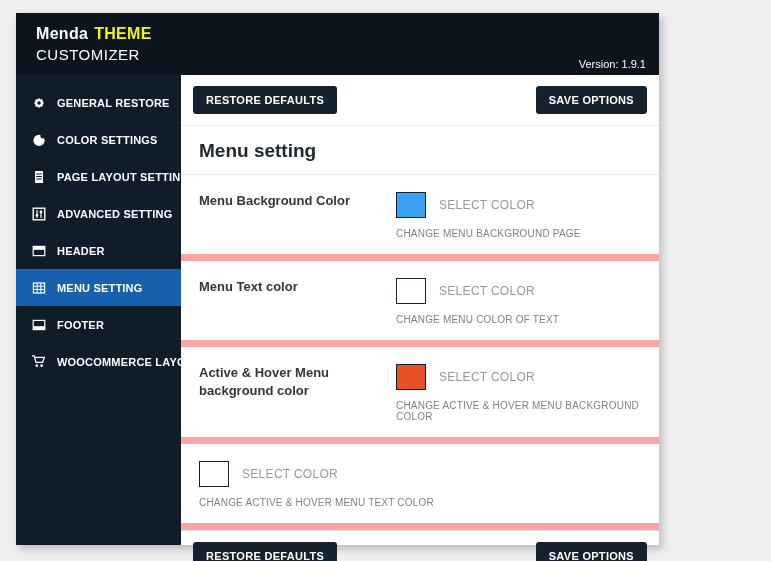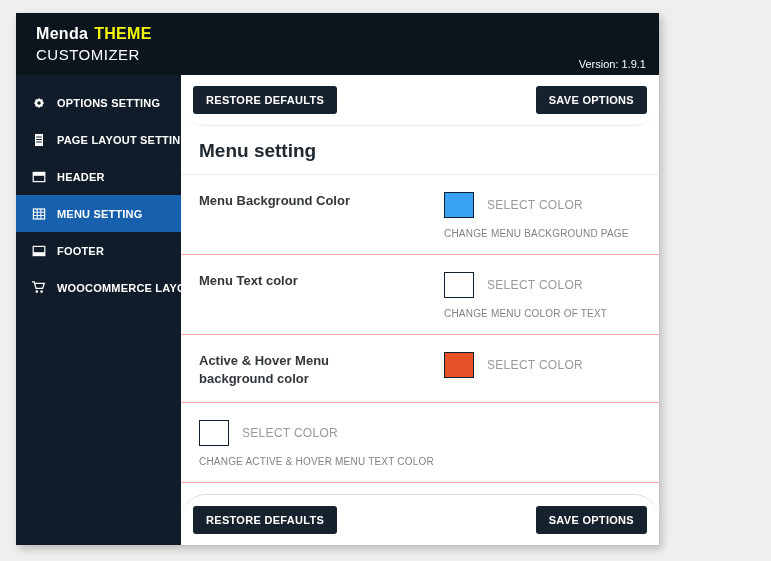--- a/index.html
+++ b/index.html
@@ -52,43 +52,41 @@
   }
   .content {
     flex: 1;
     background: #fff;
     display: flex; flex-direction: column;
   }
   
   .toolbar {
     display: flex; justify-content: space-between; align-items: flex-start;
     padding: 11px 12px;
-    border-radius: 25px;
   }
   .toolbar.top { border-bottom: 1px solid #ececec; }
   .toolbar.bottom { border-top: 1px solid #dcdcdc; margin-top: auto; }
   .btn {
     background: #16222d; color: #fff;
     border: none; border-radius: 3px;
     font-family: inherit;
     font-size: 11px; font-weight: bold; letter-spacing: .3px;
     padding: 8px 13px;
     cursor: pointer;
   }
   
   .page-title {
     font-size: 19px; font-weight: bold; color: #20292f;
     margin: 14px 18px 12px;
   }
   .title-sep { border-bottom: 1px solid #ececec; }
   .setting-row {
     display: flex;
     padding: 17px 18px 15px;
-    border-bottom: 1px solid #fca5a5;
-    gap: 48px;
+    border-bottom: 7px solid #fca5a5;
   }
   .row-label {
     width: 197px; min-width: 197px;
     font-size: 13px; font-weight: bold; color: #32373c;
     line-height: 1.35;
     padding-right: 14px;
   }
   .control-line { display: flex; align-items: center; }
   .swatch {
     width: 30px; height: 26px;
@@ -123,38 +121,59 @@
         <div class="sidebar-item">
     <span class="icon">
             <svg width="14" height="14" viewBox="0 0 14 14">
               <g fill="#fff">
                 <rect x="3.4" y="3.4" width="7.2" height="7.2"></rect>
                 <rect x="3.4" y="3.4" width="7.2" height="7.2" transform="rotate(45 7 7)"></rect>
               </g>
               <circle cx="7" cy="7" r="1.8" fill="#101c29"></circle>
             </svg>
           </span>
-    <span class="label">OPTIONS SETTING</span>
+    <span class="label">GENERAL RESTORE</span>
+  </div>
+        <div class="sidebar-item">
+    <span class="icon">
+            <svg width="14" height="14" viewBox="0 0 14 14">
+              <circle cx="7" cy="7.4" r="5.6" fill="#fff"></circle>
+              <circle cx="11" cy="2.8" r="2.6" fill="#101c29"></circle>
+            </svg>
+          </span>
+    <span class="label">COLOR SETTINGS</span>
   </div>
         <div class="sidebar-item">
     <span class="icon">
             <svg width="14" height="14" viewBox="0 0 14 14">
               <rect x="3" y="1" width="8" height="12" fill="#fff"></rect>
               <g stroke="#101c29" stroke-width="1">
                 <line x1="4.2" y1="4" x2="9.8" y2="4"></line>
                 <line x1="4.2" y1="6.5" x2="9.8" y2="6.5"></line>
                 <line x1="4.2" y1="9" x2="9.8" y2="9"></line>
               </g>
             </svg>
           </span>
     <span class="label">PAGE LAYOUT SETTING</span>
   </div>
         <div class="sidebar-item">
     <span class="icon">
             <svg width="14" height="14" viewBox="0 0 14 14">
+              <rect x="1.2" y="1.2" width="11.6" height="11.6" fill="none" stroke="#fff" stroke-width="1.4"></rect>
+              <line x1="5" y1="3" x2="5" y2="11" stroke="#fff" stroke-width="1.2"></line>
+              <line x1="9" y1="3" x2="9" y2="11" stroke="#fff" stroke-width="1.2"></line>
+              <rect x="3.7" y="7.2" width="2.6" height="2" fill="#fff"></rect>
+              <rect x="7.7" y="4" width="2.6" height="2" fill="#fff"></rect>
+            </svg>
+          </span>
+    <span class="label">ADVANCED SETTING</span>
+  </div>
+        <div class="sidebar-item">
+    <span class="icon">
+            <svg width="14" height="14" viewBox="0 0 14 14">
               <rect x="1.2" y="2.4" width="11.6" height="9.2" fill="none" stroke="#fff" stroke-width="1.2"></rect>
               <rect x="1.2" y="2.4" width="11.6" height="3.4" fill="#fff"></rect>
             </svg>
           </span>
     <span class="label">HEADER</span>
   </div>
         <div class="sidebar-item active">
     <span class="icon">
             <svg width="14" height="14" viewBox="0 0 14 14">
               <rect x="1.4" y="2" width="11.2" height="10" fill="none" stroke="#fff" stroke-width="1.2"></rect>
@@ -218,20 +237,21 @@
       <div class="row-desc">CHANGE MENU COLOR OF TEXT</div>
     </div>
   </div>
           <div class="setting-row">
     <div class="row-label">Active &amp; Hover Menu background color</div>
     <div class="row-control">
       <div class="control-line">
         <button class="swatch" style="background: rgb(231, 81, 39);"></button>
         <span class="select-label">SELECT COLOR</span>
       </div>
+      <div class="row-desc">CHANGE ACTIVE &amp; HOVER MENU BACKGROUND COLOR</div>
     </div>
   </div>
           <div class="setting-row">
     <div class="row-control">
       <div class="control-line">
         <button class="swatch" style="background: rgb(255, 255, 255);"></button>
         <span class="select-label">SELECT COLOR</span>
       </div>
       <div class="row-desc">CHANGE ACTIVE &amp; HOVER MENU TEXT COLOR</div>
     </div>

